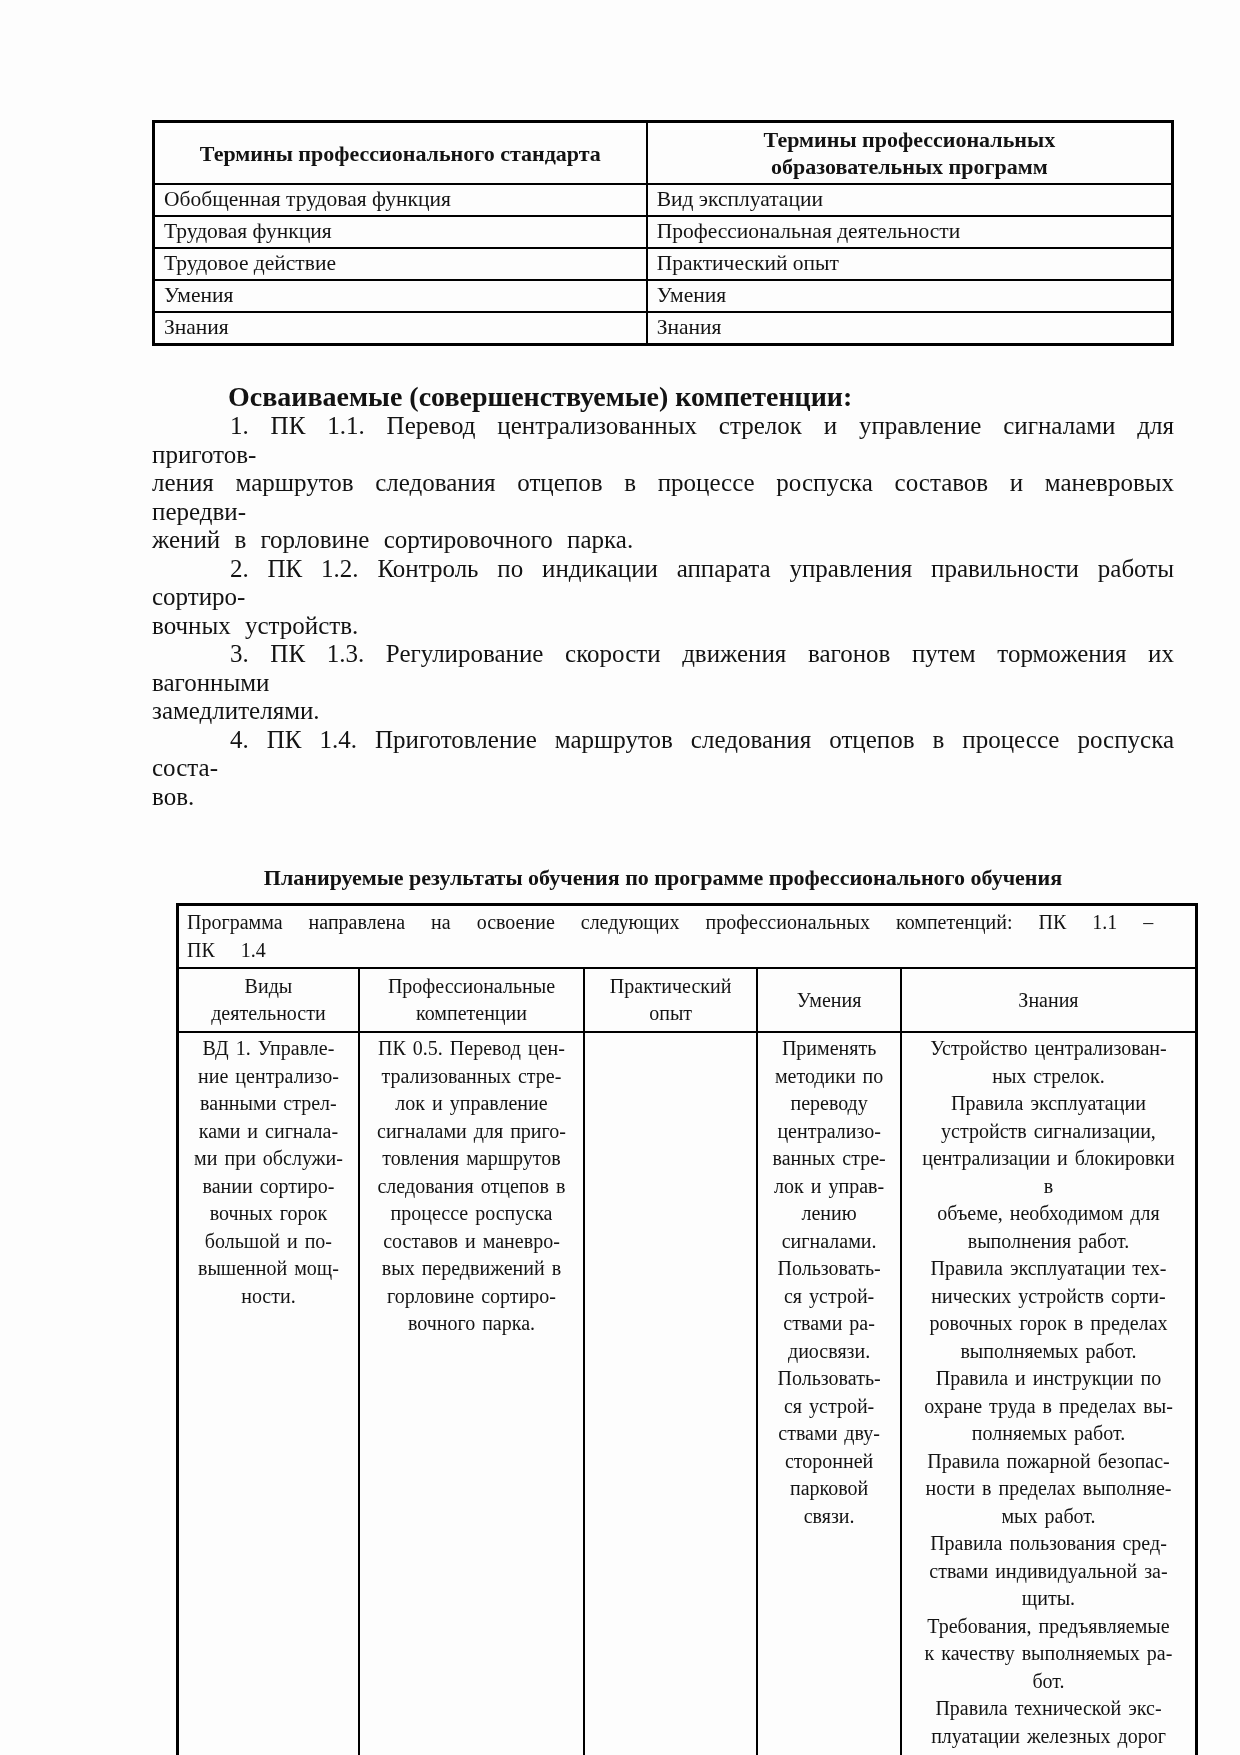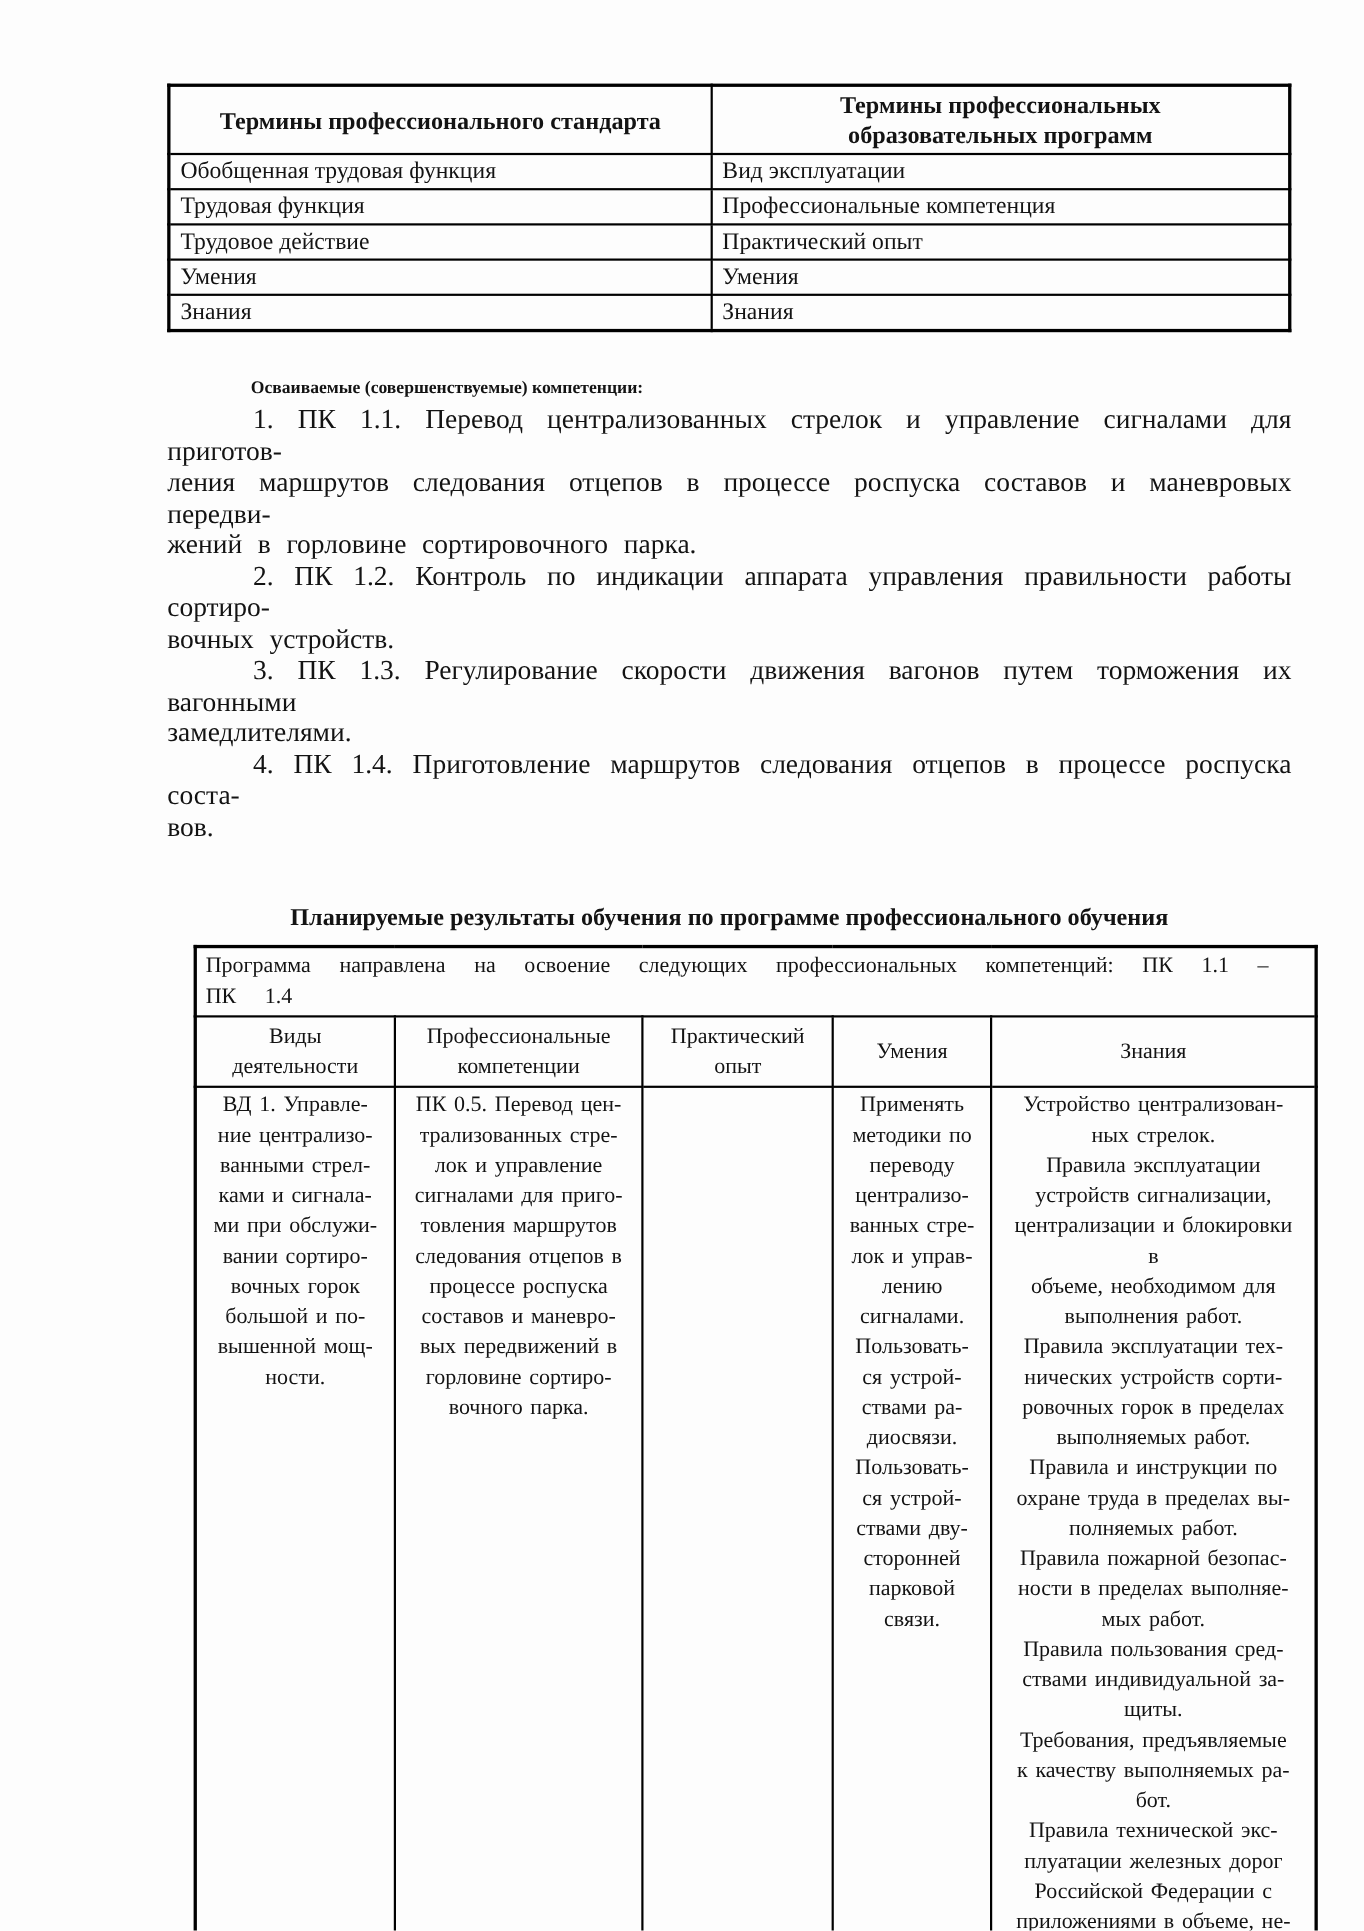--- a/index.html
+++ b/index.html
@@ -8,21 +8,21 @@
     width: 1240px;
     height: 1755px;
     overflow: hidden;
     background: #fdfdfd;
     color: #131313;
     font-family: "Liberation Serif", "DejaVu Serif", serif;
   }
   .page {
     width: 100%;
     height: 100%;
-    padding: 76px 66px 0 152px;
+    padding: 120px 66px 0 152px;
   }
 
   
   table { border-collapse: collapse; table-layout: fixed; width: 100%; }
   .terms-table { border: 3px solid #000; font-size: 21.5px; }
   .terms-table th {
     border: 2px solid #000;
     font-weight: bold;
     text-align: center;
     vertical-align: middle;
@@ -39,21 +39,21 @@
     line-height: 27px;
     vertical-align: middle;
     text-align: left;
     margin-top: 12px;
   }
 
   
   .heading-competencies {
     margin: 36px 0 0;
     padding-left: 76px;
-    font-size: 16px;
+    font-size: 28px;
     font-weight: bold;
     line-height: 30px;
   }
   .body-par {
     margin: 0;
     font-size: 25px;
     line-height: 28.5px;
     text-indent: 78px;
     white-space: pre-line;
     text-align: justify;
@@ -113,21 +113,21 @@
 образовательных программ</th>
       </tr>
     </thead>
     <tbody>
       <tr>
         <td>Обобщенная трудовая функция</td>
         <td>Вид эксплуатации</td>
       </tr>
       <tr>
         <td>Трудовая функция</td>
-        <td>Профессиональные компетенция</td>
+        <td>Профессиональная деятельности</td>
       </tr>
       <tr>
         <td>Трудовое действие</td>
         <td>Практический опыт</td>
       </tr>
       <tr>
         <td>Умения</td>
         <td>Умения</td>
       </tr>
       <tr>

